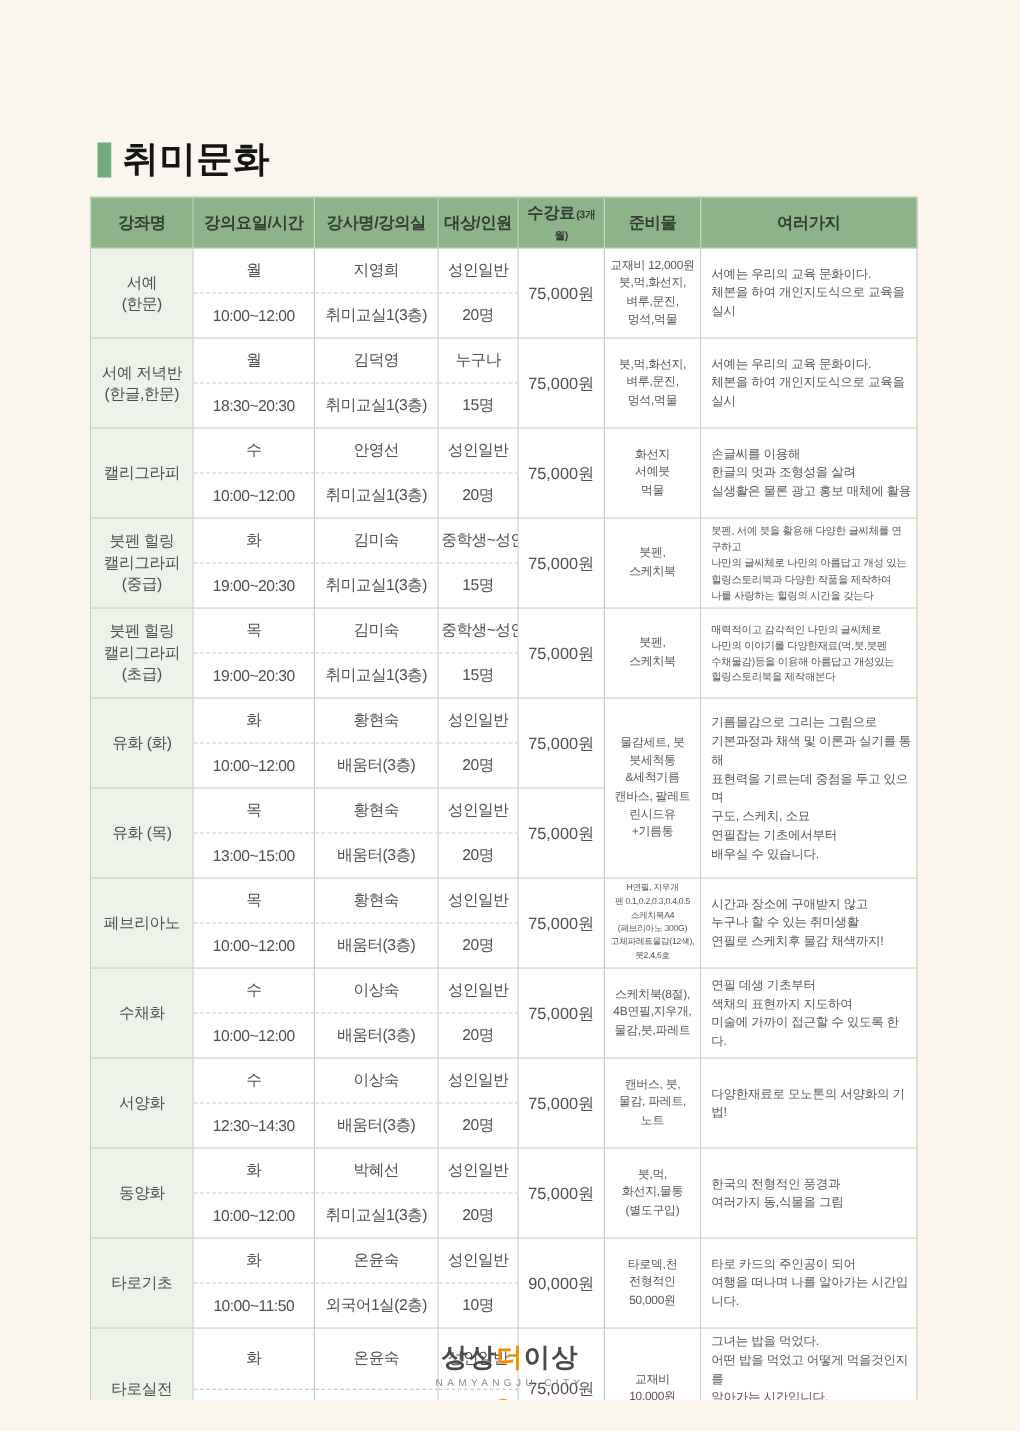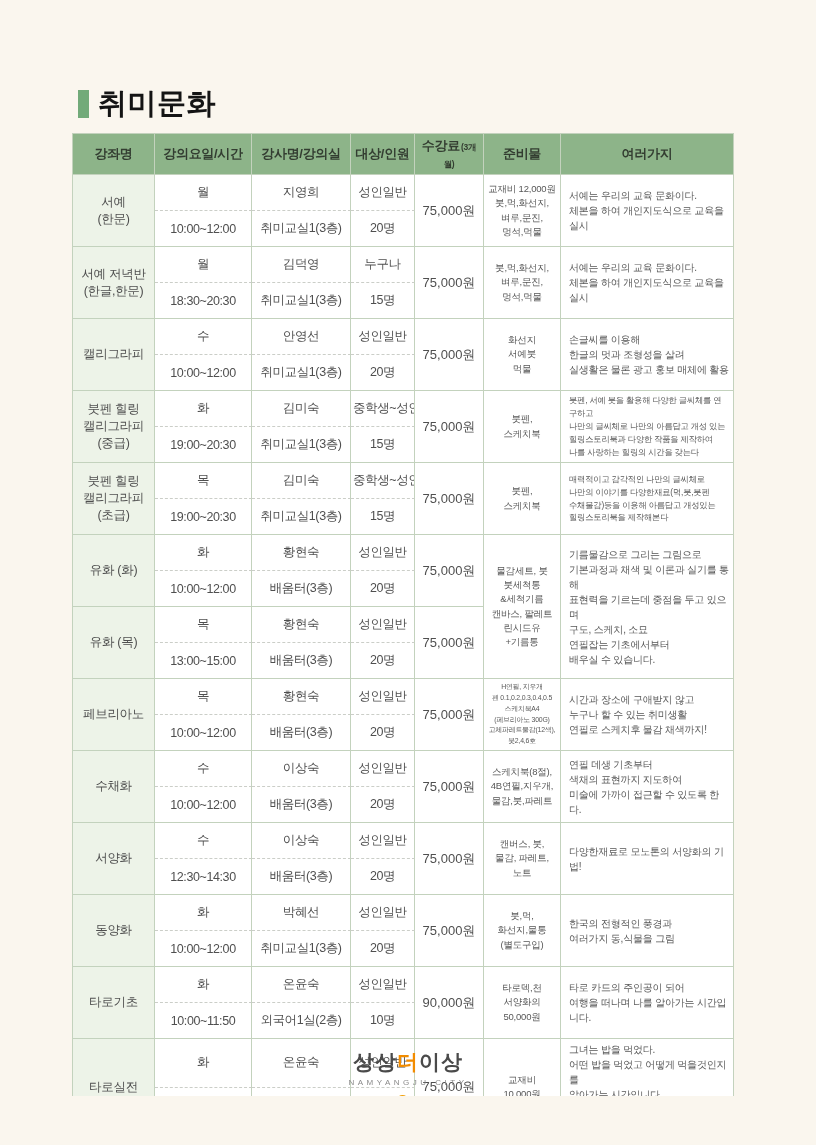--- a/index.html
+++ b/index.html
@@ -5,21 +5,21 @@
   :root{
     --page_bg:#FAF6EE; --header_bg:#8DB489; --header_text:#333D31;
     --row_label_bg:#EDF3E8; --border:#C3D2BD; --accent_green:#72AA79;
     --logo_green:#3FA437; --logo_orange:#F28C00; --text:#4D4D4D;
   }
   html,body{margin:0;padding:0;}
   body{
     width:816px;height:1145px;background:var(--page_bg);
     font-family:"Liberation Sans","DejaVu Sans",sans-serif;color:var(--text);
   }
-  .page{position:relative;width:816px;height:1096px;overflow:hidden;}
+  .page{position:relative;width:816px;height:1096px;overflow:hidden;margin-top:24px;}
 
   .title-row{position:absolute;left:78px;top:84px;display:flex;align-items:center;gap:9px;}
   .title-bar{width:11px;height:28px;background:var(--accent_green);}
   .title-text{font-size:29px;font-weight:800;color:#141414;letter-spacing:0.5px;}
 
   table.schedule{
     position:absolute;left:72px;top:133px;width:661px;
     border-collapse:separate;border-spacing:0;table-layout:fixed;
     border-top:1px solid var(--border);border-left:1px solid var(--border);
   }
@@ -300,21 +300,21 @@
           <td class="nowrap">취미교실1(3층)</td>
           <td class="nowrap">20명</td>
         </tr>
         <tr>
           <td class="name" rowspan="2">타로기초</td>
           <td class="dashed nowrap">화</td>
           <td class="dashed nowrap">온윤숙</td>
           <td class="dashed nowrap">성인일반</td>
           <td class="fee" rowspan="2">90,000원</td>
           <td class="materials" rowspan="2">타로덱,천
-서양화의
+전형적인
 50,000원</td>
           <td class="content" rowspan="2">타로 카드의 주인공이 되어
 여행을 떠나며 나를 알아가는 시간입니다.</td>
         </tr>
         <tr>
           <td class="nowrap">10:00~11:50</td>
           <td class="nowrap">외국어1실(2층)</td>
           <td class="nowrap">10명</td>
         </tr>
         <tr>

